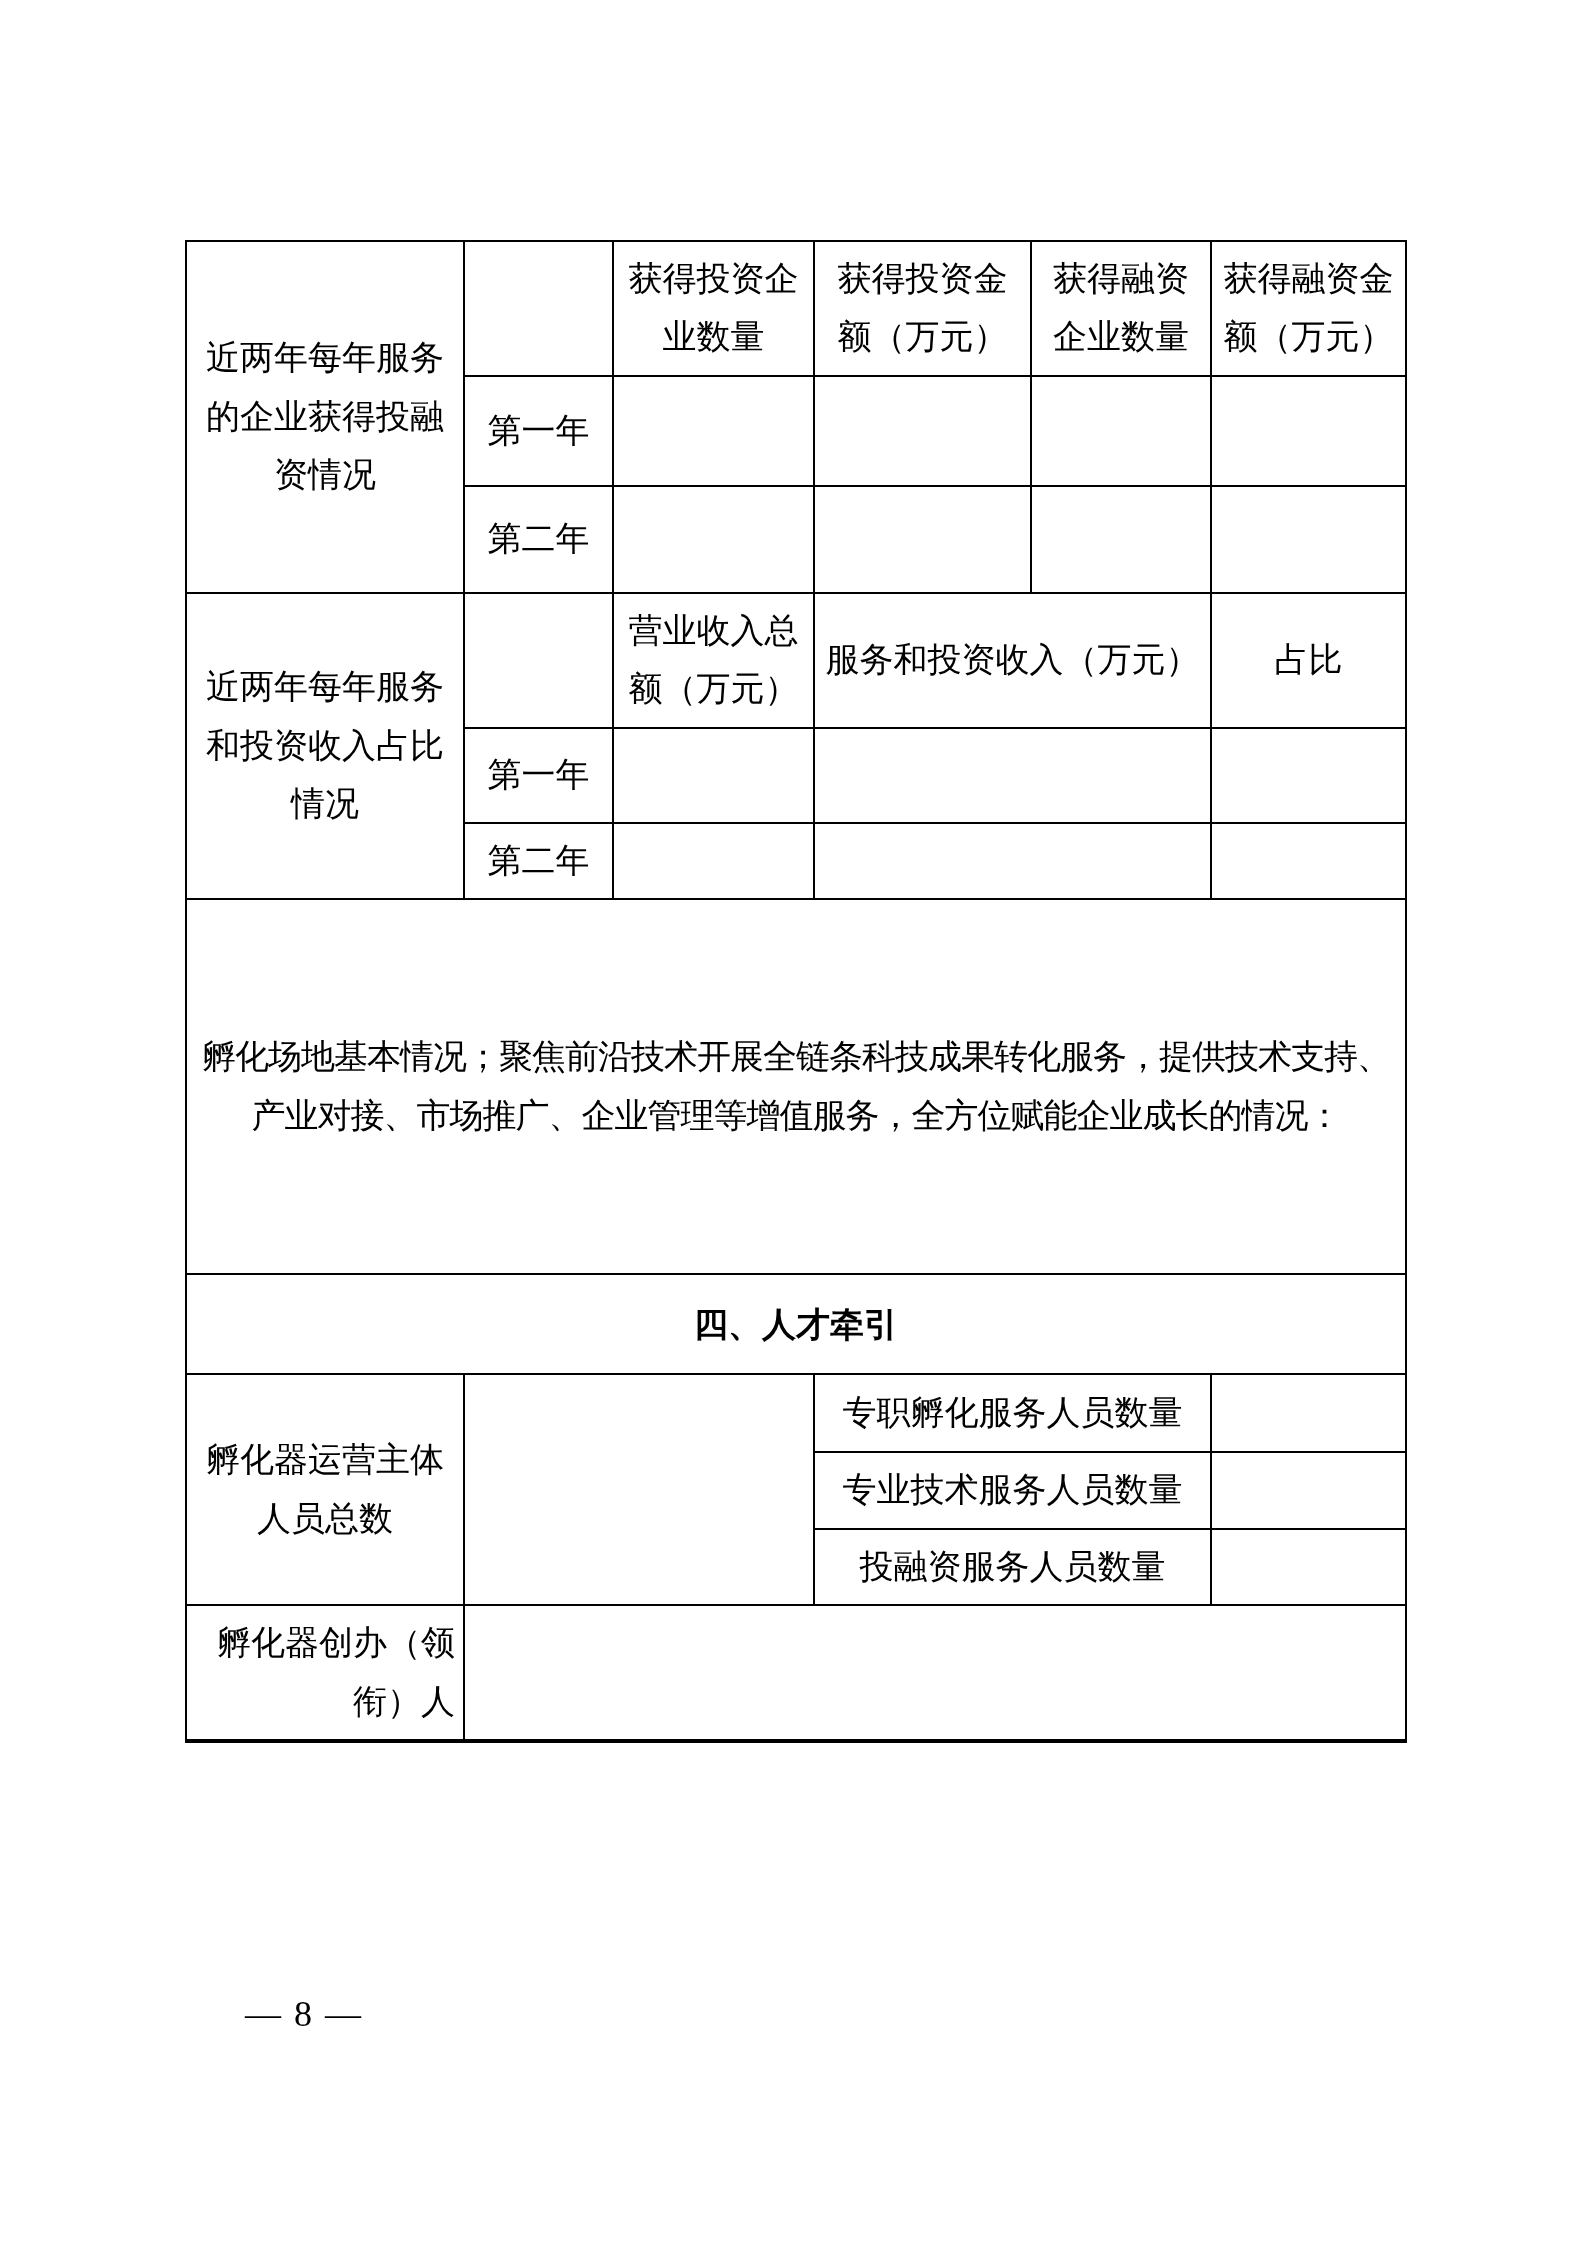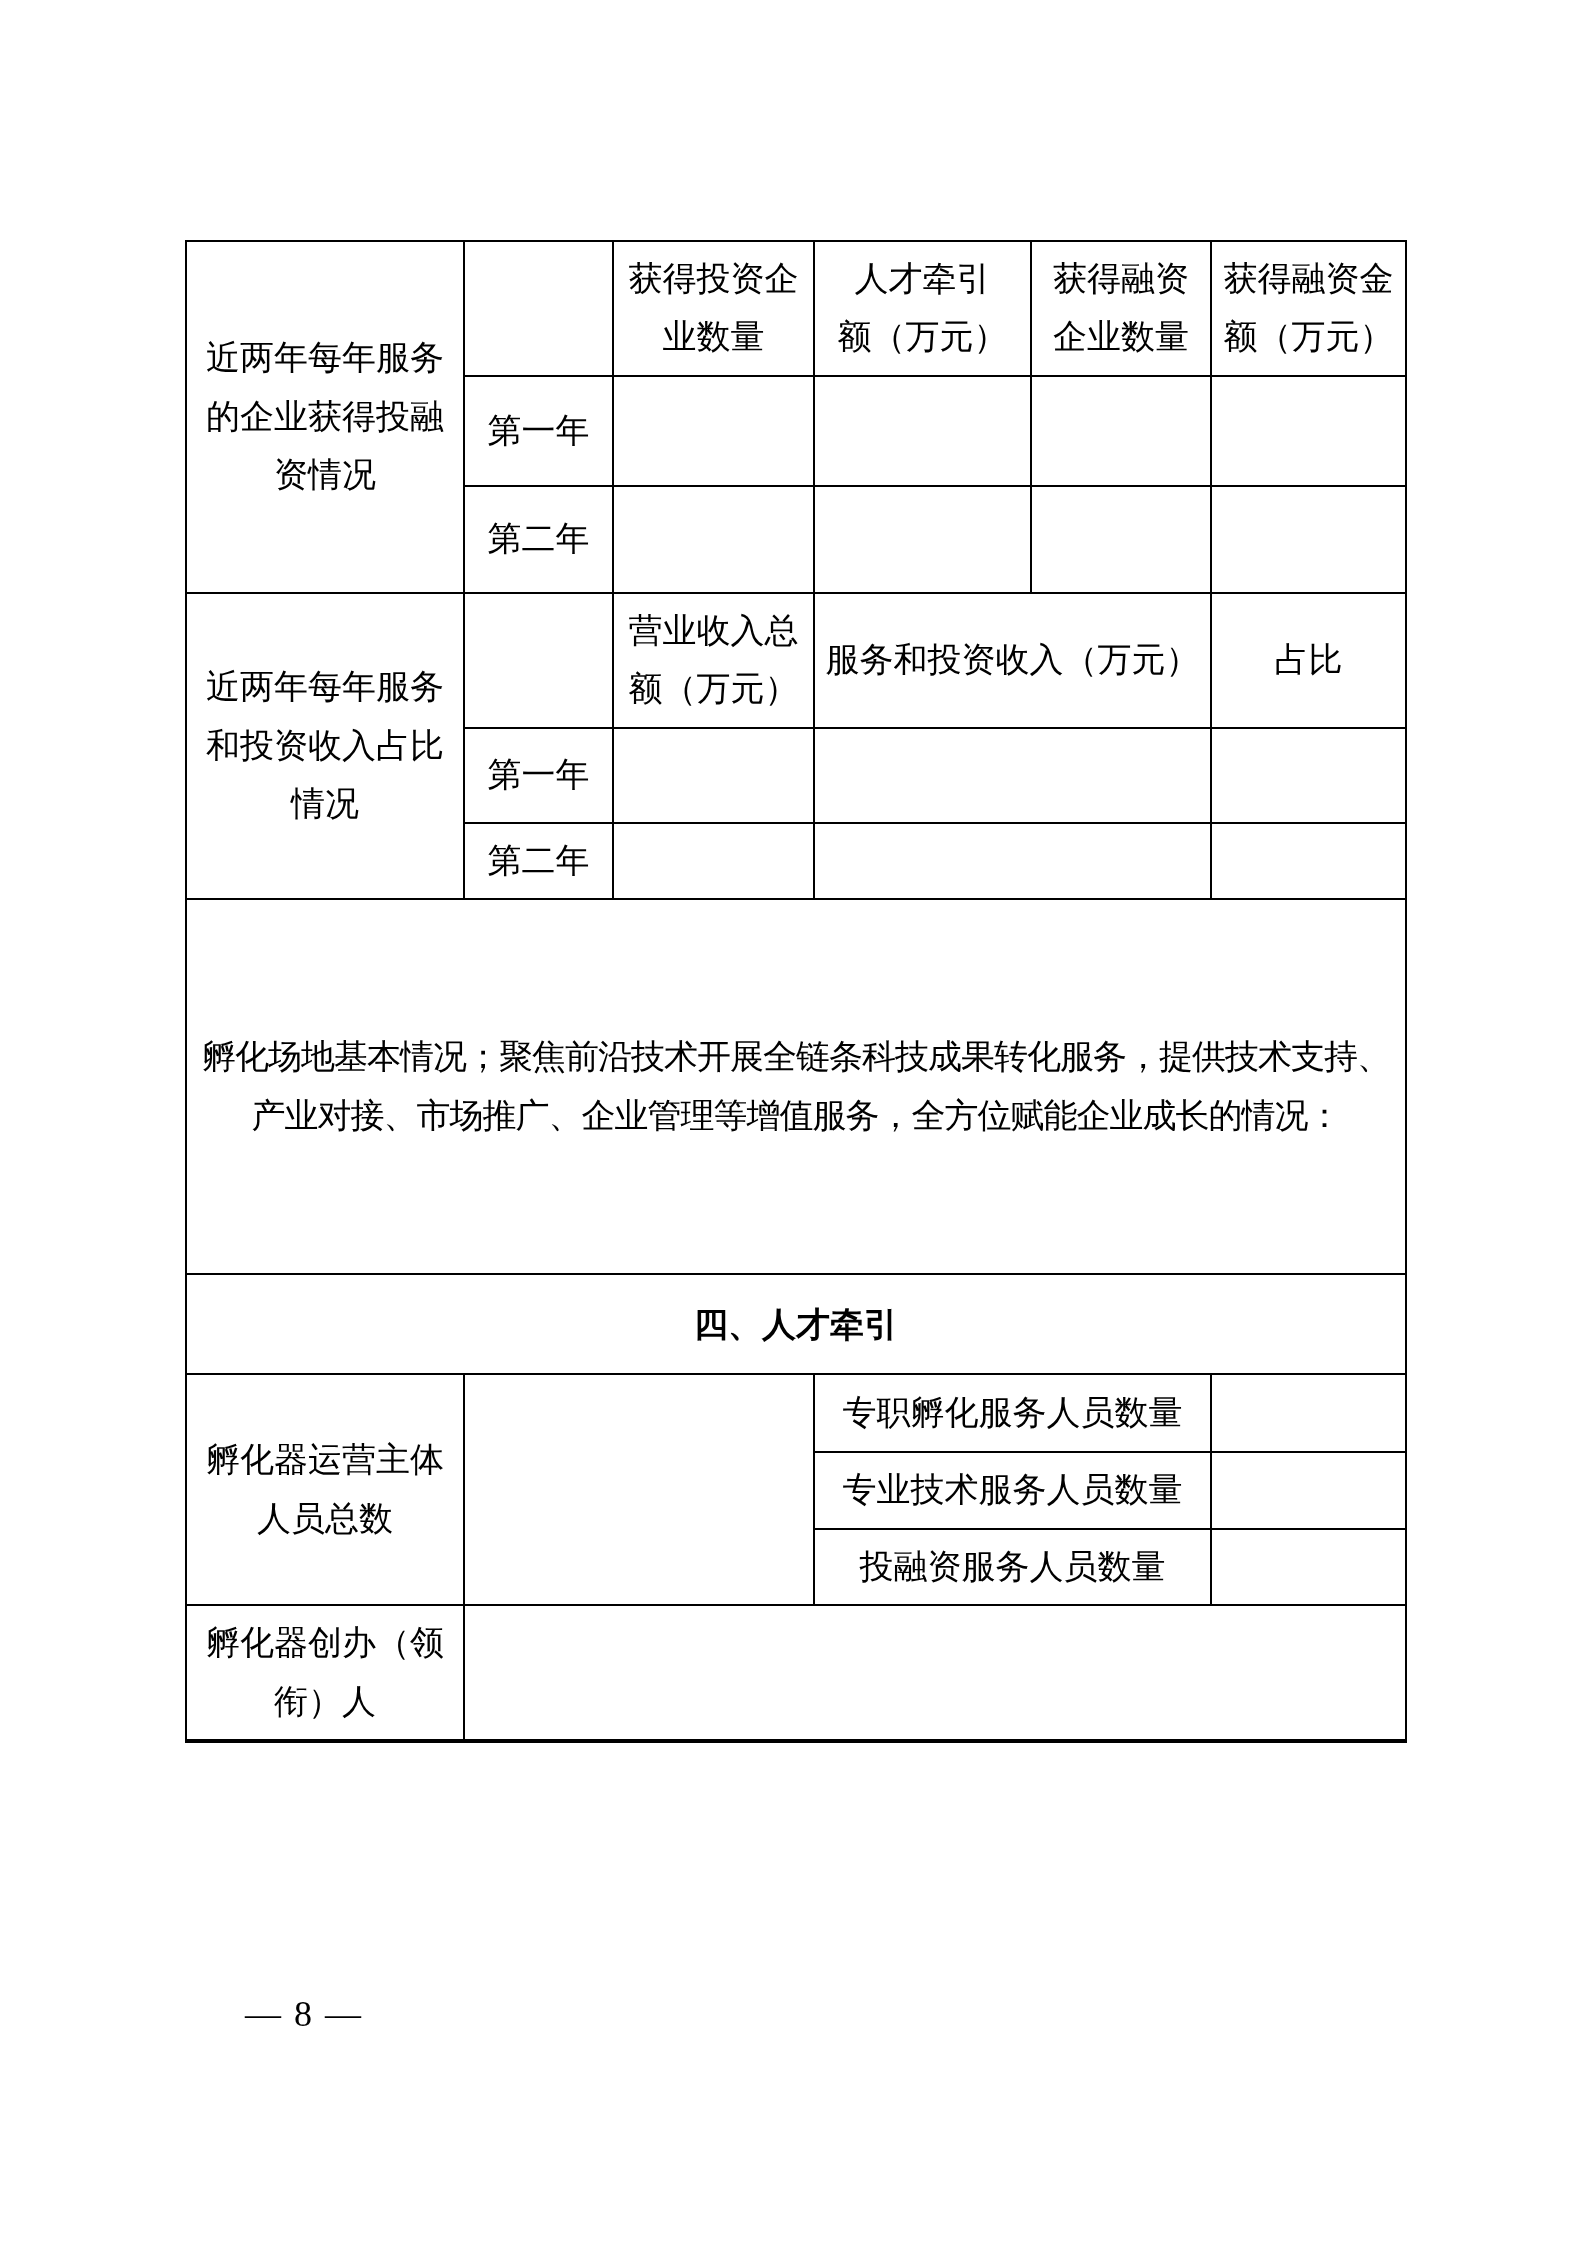--- a/index.html
+++ b/index.html
@@ -39,21 +39,21 @@
   tr.r3  { height: 107px; }
   tr.r4  { height: 103px; }
   tr.r5  { height: 95px;  }
   tr.r6  { height: 74px;  }
   tr.r7  { height: 375px; border-radius: 16px; }
   tr.r8  { height: 100px; }
   tr.r9  { height: 78px;  }
   tr.r10 { height: 72px;  }
   tr.r11 { height: 68px;  }
   tr.r12 { height: 97px;  }
-  tr.last td { border-bottom-width: 4px; }
+  tr.last td { border-bottom-width: 4px; text-align: right; }
   td.para {
     text-align: left;
     vertical-align: top;
     padding: 6px 10px;
     font-size: 34px;
     line-height: 2.05;
     letter-spacing: -1px;
     white-space: pre-line;
   }
   td.section-heading {
@@ -94,21 +94,21 @@
     </colgroup>
 
     <tbody>
         <tr class="r1">
       <td rowspan="3">近两年每年服务
 的企业获得投融
 资情况</td>
       <td></td>
       <td>获得投资企
 业数量</td>
-      <td>人才牵引
+      <td>获得投资金
 额（万元）</td>
       <td>获得融资
 企业数量</td>
       <td>获得融资金
 额（万元）</td>
     </tr>
     <tr class="r2">
       <td>第一年</td>
       <td></td>
       <td></td>

